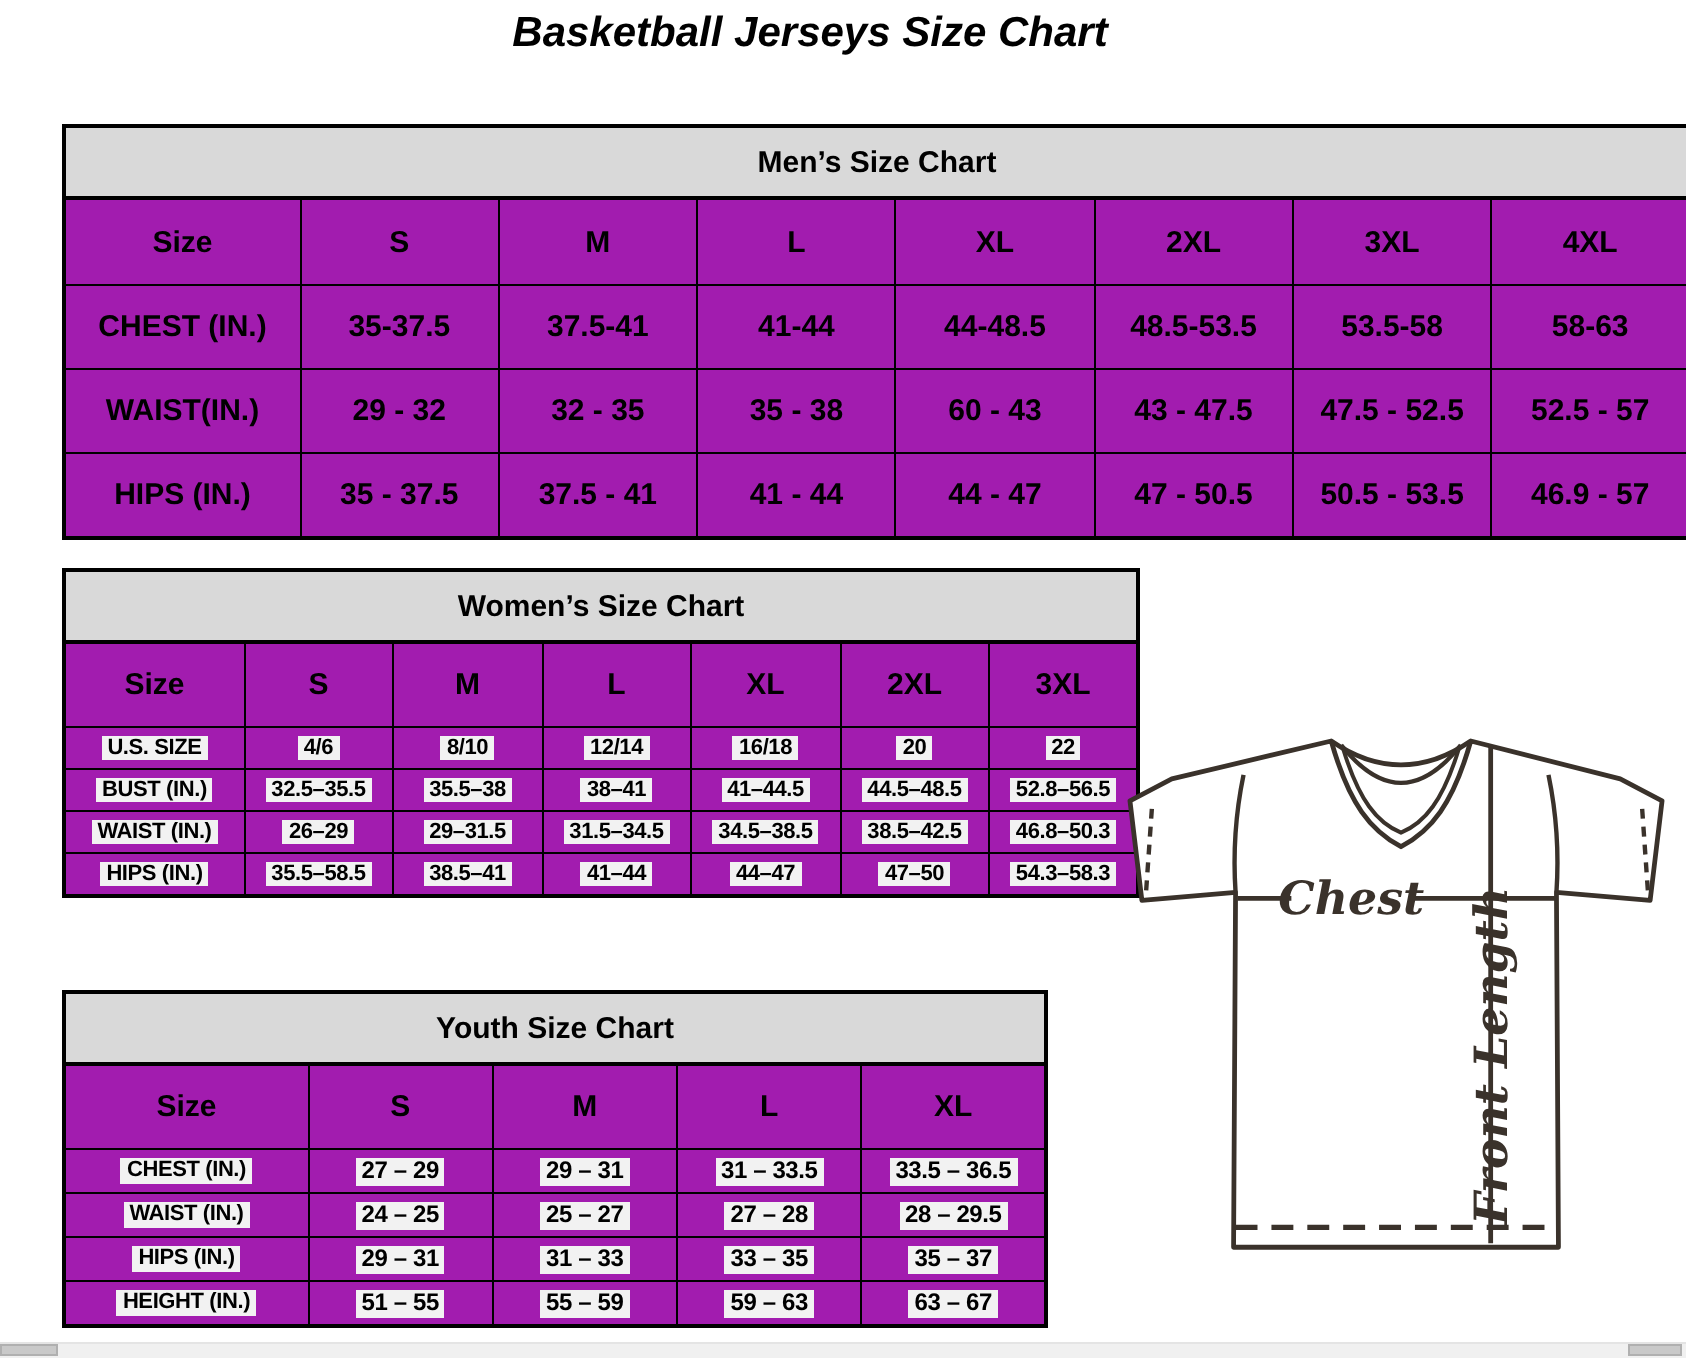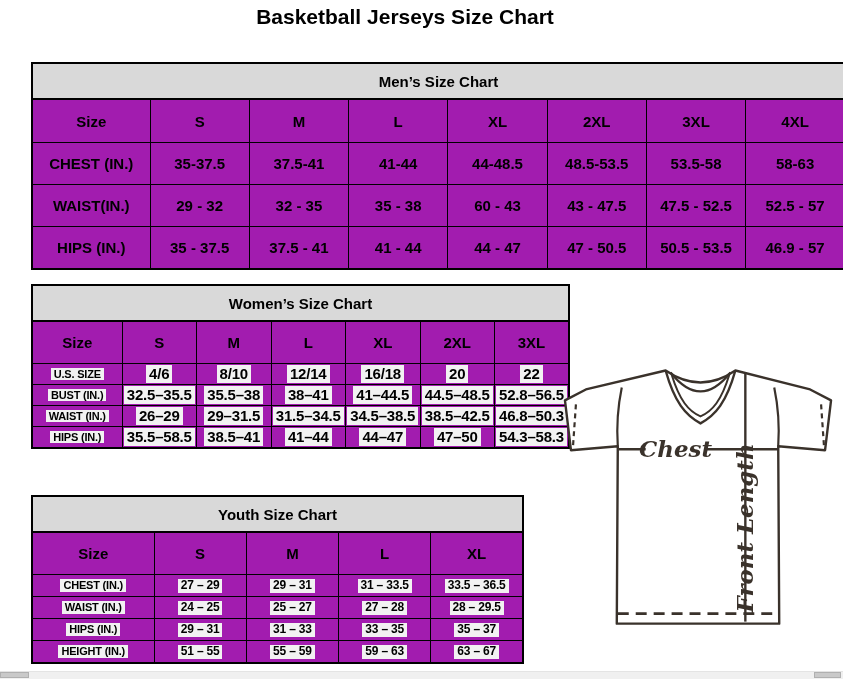--- a/index.html
+++ b/index.html
@@ -6,21 +6,21 @@
     --table-header-bg:#d9d9d9;
     --table-border:#000000;
     --diagram-stroke:#3a322b;
   }
   html,body{margin:0;padding:0;background:#fff;}
   body{font-family:"Liberation Sans", sans-serif; color:#000;}
   .page{position:relative;width:843px;height:679px;background:#fff;overflow:hidden;}
 
   .page-title{
     position:absolute;left:0;top:5px;width:810px;
-    text-align:center;font-size:21px;font-weight:bold;letter-spacing:0px;
+    text-align:center;font-size:21px;font-weight:bold;letter-spacing:0px;font-style:italic;
   }
 
   .chart{position:absolute;padding-left:17px;}
   .bar{
     background:var(--table-header-bg);
     border:2px solid var(--table-border);
     height:34px;display:flex;align-items:center;justify-content:center;
     font-weight:bold;font-size:15px;
   }
   .tbl{
@@ -31,21 +31,21 @@
   .tbl th,.tbl td{
     border:1px solid var(--table-border);
     text-align:center;font-weight:bold;padding:0;vertical-align:middle;
   }
   
   .tbl-men th{height:42px;font-size:15px;}
   .tbl-men td{height:41px;font-size:15px;}
   .tbl-men col:first-child{width:118px;}
   
   .tbl-women th{height:41px;font-size:15px;}
-  .tbl-women td{height:20px;font-size:15px;letter-spacing:-0.2px;}
+  .tbl-women td{height:20px;font-size:11px;letter-spacing:-0.2px;}
   .tbl-women td.row-label{font-size:11px;}
   .tbl-women col:first-child{width:90px;}
   
   .tbl-youth th{height:41px;font-size:15px;}
   .tbl-youth td{height:21px;font-size:12px;letter-spacing:-0.2px;}
   .tbl-youth td.row-label{font-size:11px;}
   .tbl-youth col:first-child{width:122px;}
   
   .tbl-women td .cellspan,.tbl-youth td .cellspan{
     background:#f2f2f2;padding:0 3px;display:inline-block;line-height:1.15;text-align:right;

